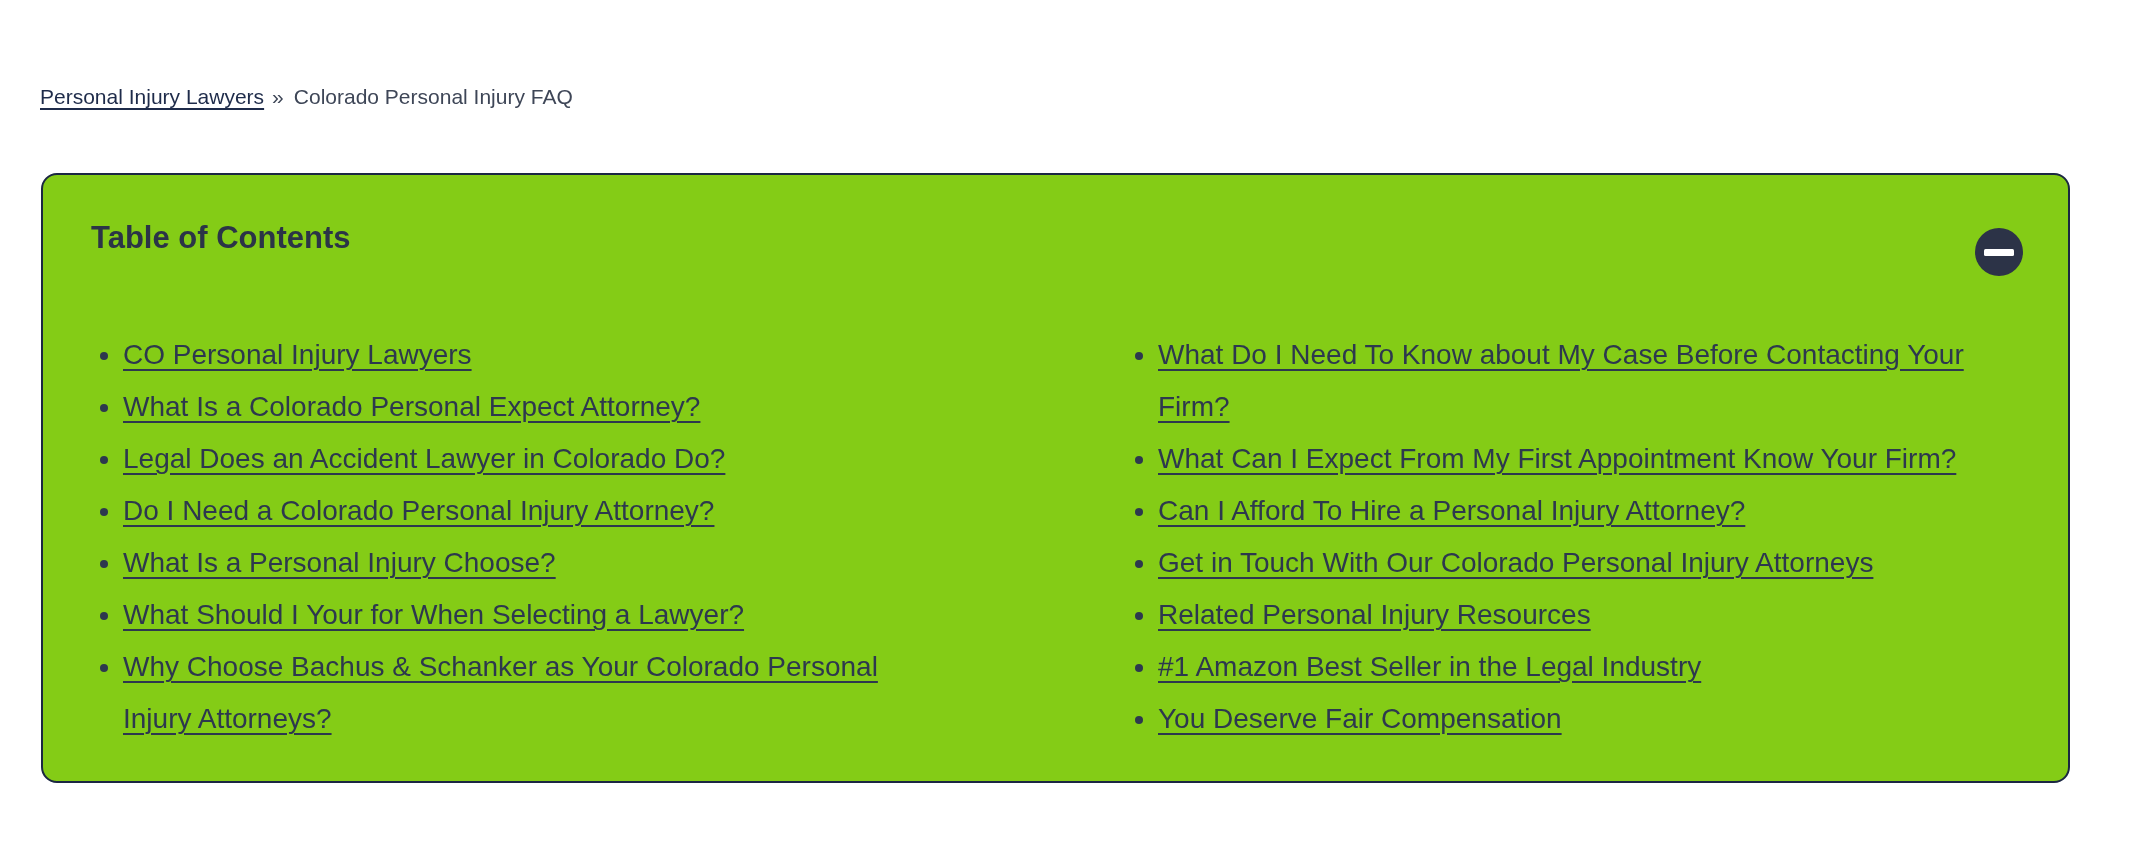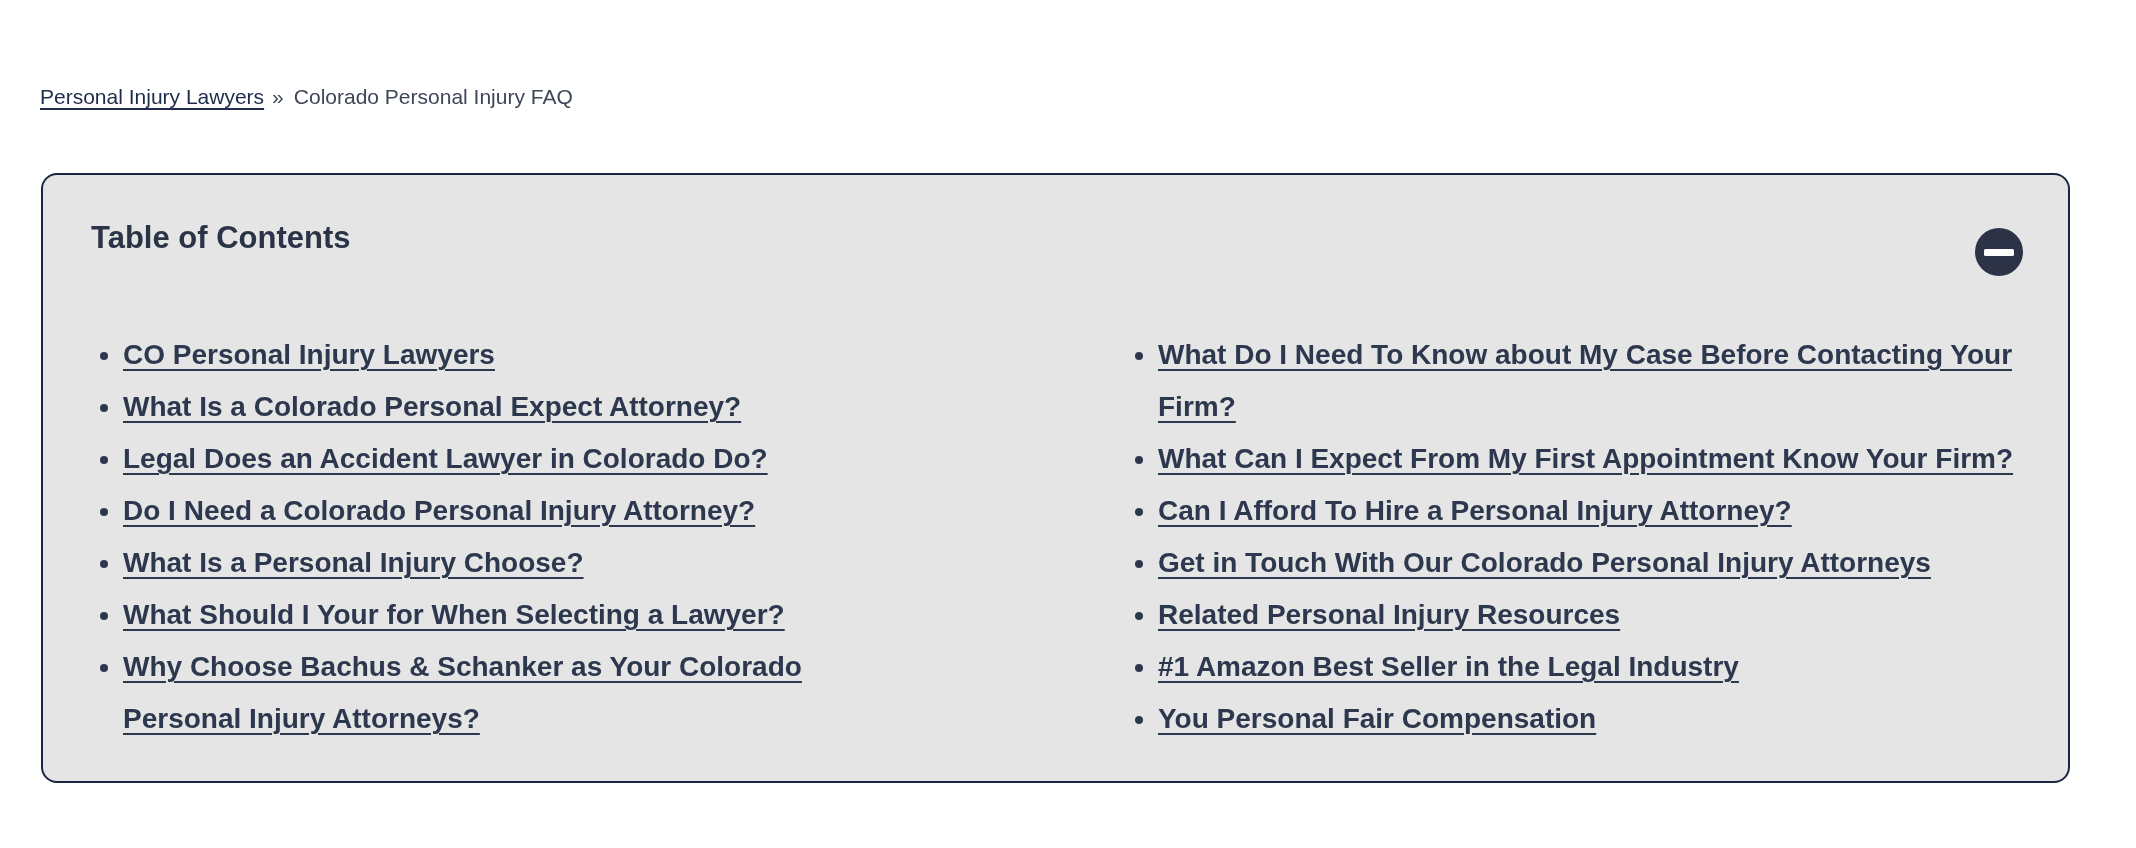--- a/index.html
+++ b/index.html
@@ -26,21 +26,21 @@
   }
   .breadcrumb .sep { margin: 0 10px 0 8px; color: #3e4657; }
 
   
   .toc-box {
     position: relative;
     margin: 57px 66px 0 41px;
     border: 2px solid #1b2742;
     border-radius: 16px;
     padding: 44px 32px 36px 48px;
-    background: #e5e5e5;
+    background: #84cc16;
   }
   .toc-title {
     margin: 0;
     font-size: 31px;
     line-height: 38px;
     font-weight: 700;
     color: #2b3447;
   }
   .toc-toggle {
     position: absolute;
@@ -74,21 +74,20 @@
     margin: 0;
     padding: 0 0 0 32px;
     list-style: disc;
   }
   .toc-col-left  { width: 820px; flex: 0 0 820px; }
   .toc-col-right { width: 910px; flex: 0 0 910px; }
   .toc-lists li {
     font-size: 28px;
     line-height: 52px;
     color: #2d384e;
-    font-weight: bold;
   }
   .toc-lists li::marker { color: #2d384e; }
   .toc-lists a {
     color: #2d384e;
     text-decoration: underline;
     text-decoration-thickness: 2px;
     text-underline-offset: 5px;
   }
 </style>
 </head>
@@ -115,16 +114,16 @@
       <li><a href="#">What Should I Your for When Selecting a Lawyer?</a></li>
       <li><a href="#">Why Choose Bachus &amp; Schanker as Your Colorado Personal Injury Attorneys?</a></li>
     </ul>
     <ul class="toc-col-right">
       <li><a href="#">What Do I Need To Know about My Case Before Contacting Your Firm?</a></li>
       <li><a href="#">What Can I Expect From My First Appointment Know Your Firm?</a></li>
       <li><a href="#">Can I Afford To Hire a Personal Injury Attorney?</a></li>
       <li><a href="#">Get in Touch With Our Colorado Personal Injury Attorneys</a></li>
       <li><a href="#">Related Personal Injury Resources</a></li>
       <li><a href="#">#1 Amazon Best Seller in the Legal Industry</a></li>
-      <li><a href="#">You Personal Fair Compensation</a></li>
+      <li><a href="#">You Deserve Fair Compensation</a></li>
     </ul>
   </div>
 </section>
 
 </body></html>

